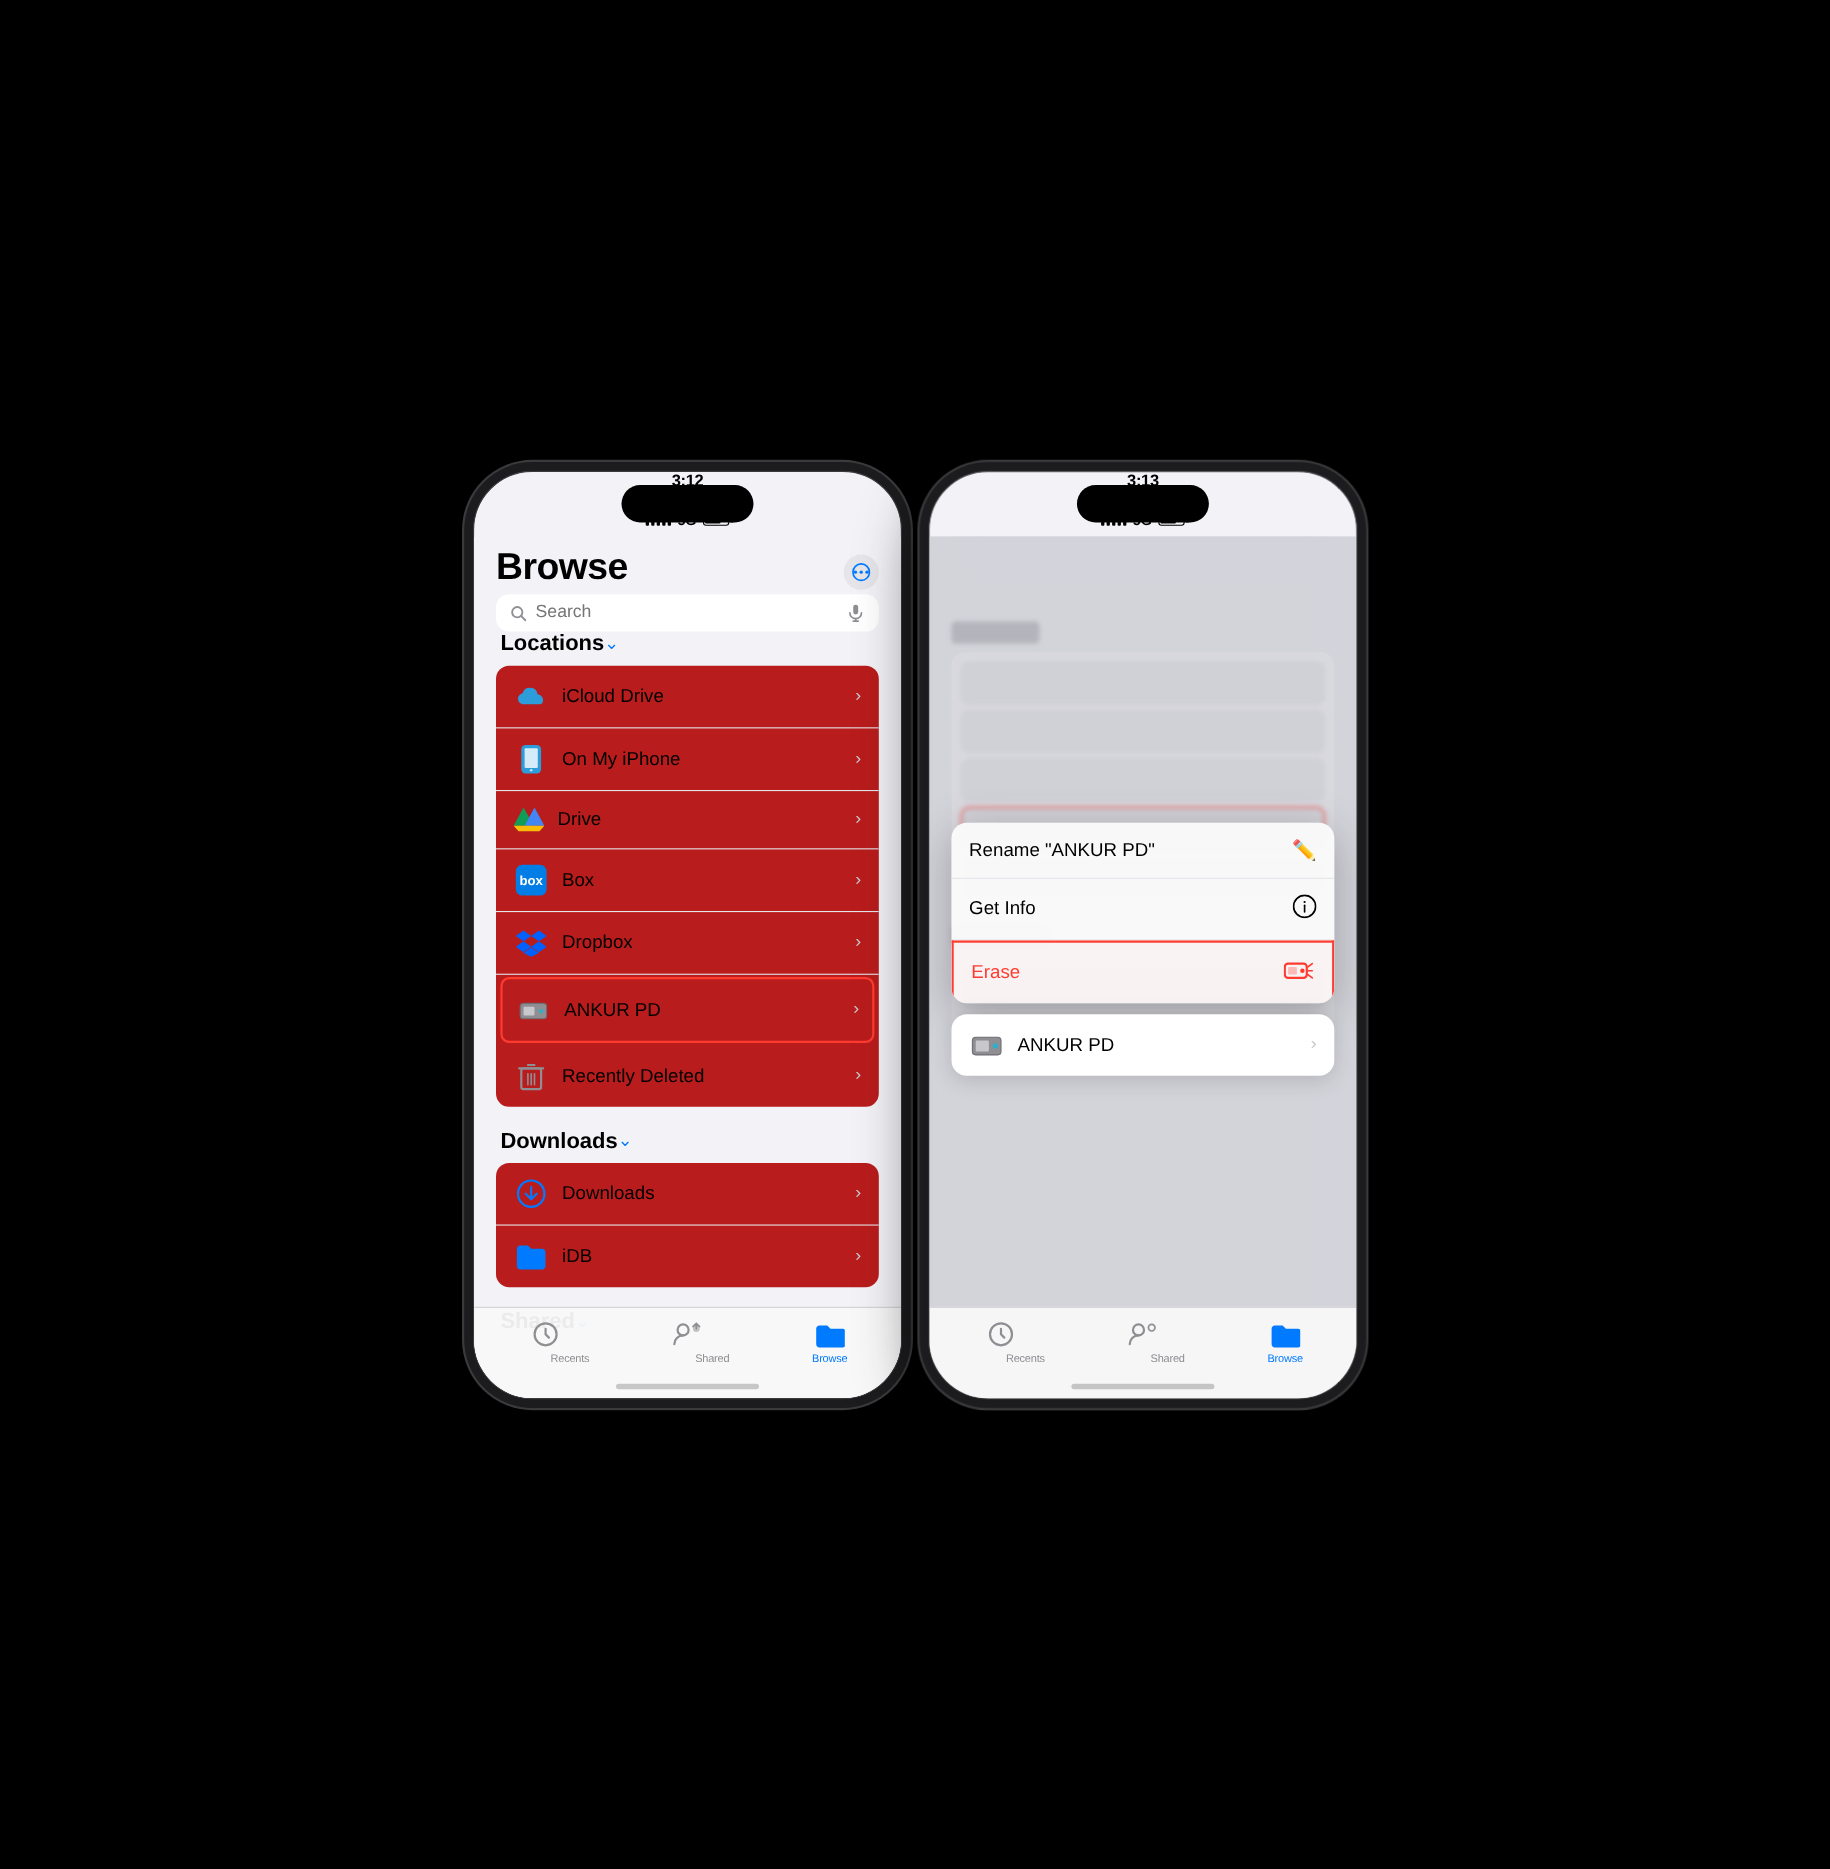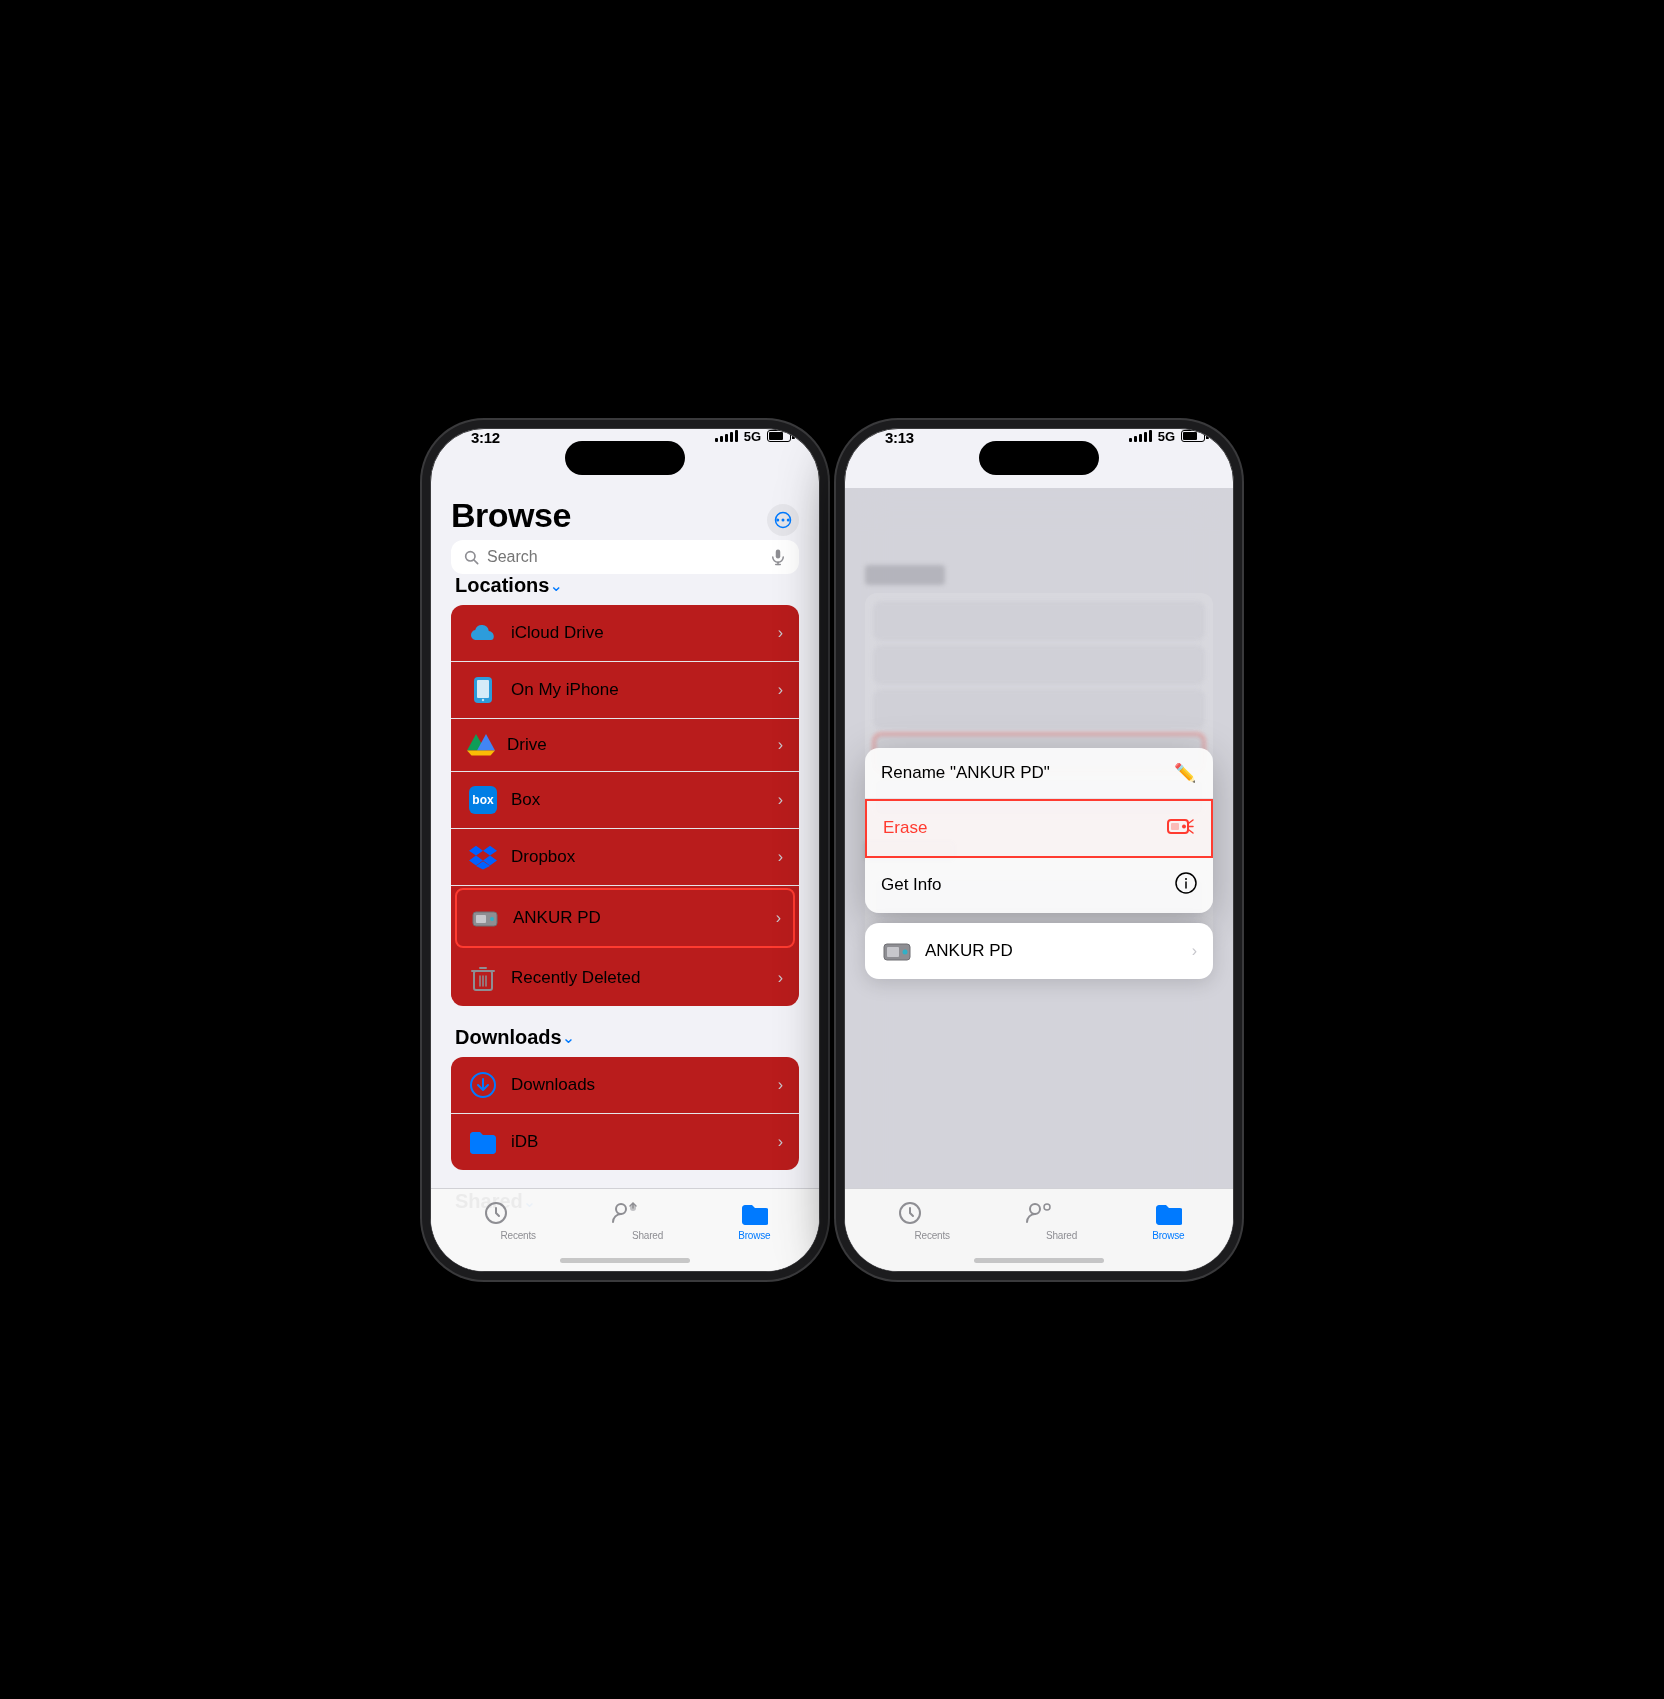--- a/index.html
+++ b/index.html
@@ -36,28 +36,29 @@
       height: 34px;
       background: #000;
       border-radius: 20px;
       z-index: 100;
     }
 
     
     .status-bar {
       position: absolute;
       top: 0;
-      left: 12px;
+      left: 0;
       right: 0;
       height: 59px;
       display: flex;
-      align-items: flex-start;
+      align-items: center;
       justify-content: space-between;
       padding: 0 28px 8px;
       z-index: 50;
+      flex-direction: column;
     }
     .status-time {
       font-size: 15px;
       font-weight: 600;
       color: #000;
       letter-spacing: -0.3px;
     }
     .status-right {
       display: flex;
       align-items: center;
@@ -640,42 +641,42 @@
     </div>
 
     <div class="context-menu-container">
       <div class="context-menu">
 
         <div class="context-item">
           <span class="context-label">Rename "ANKUR PD"</span>
           <span class="context-icon">✏️</span>
         </div>
 
+        <div class="context-item">
+          <span class="context-label">Get Info</span>
+          <span class="context-icon">
+            <svg width="22" height="22" viewBox="0 0 22 22" fill="none">
+              <circle cx="11" cy="11" r="10" stroke="#000" stroke-width="1.5" fill="none"></circle>
+              <circle cx="11" cy="7" r="1" fill="#000"></circle>
+              <line x1="11" y1="10" x2="11" y2="16" stroke="#000" stroke-width="1.5" stroke-linecap="round"></line>
+            </svg>
+          </span>
+        </div>
+
         <div class="context-item erase-row" style="background: rgba(255,59,48,0.03);">
           <span class="context-label erase">Erase</span>
           <span class="context-icon erase">
             <svg width="28" height="22" viewBox="0 0 28 22" fill="none">
               <rect x="1" y="5" width="20" height="13" rx="3" stroke="#ff3b30" stroke-width="2" fill="none"></rect>
               <rect x="4" y="8" width="8" height="7" rx="1" fill="#ff3b30" opacity="0.3"></rect>
               <circle cx="17" cy="11.5" r="2" fill="#ff3b30"></circle>
               <path d="M22 8l4-3M22 15l4 3M22 11.5h4" stroke="#ff3b30" stroke-width="1.5" stroke-linecap="round"></path>
             </svg>
           </span>
         </div>
-
-        <div class="context-item">
-          <span class="context-label">Get Info</span>
-          <span class="context-icon">
-            <svg width="22" height="22" viewBox="0 0 22 22" fill="none">
-              <circle cx="11" cy="11" r="10" stroke="#000" stroke-width="1.5" fill="none"></circle>
-              <circle cx="11" cy="7" r="1" fill="#000"></circle>
-              <line x1="11" y1="10" x2="11" y2="16" stroke="#000" stroke-width="1.5" stroke-linecap="round"></line>
-            </svg>
-          </span>
-        </div>
       </div>
 
       <div class="ankur-card">
         <div class="list-item">
           <div class="list-icon">
             <svg width="30" height="26" viewBox="0 0 30 26" fill="none">
               <rect x="2" y="6" width="26" height="16" rx="3" fill="#8e8e93" stroke="#6e6e73" stroke-width="1"></rect>
               <rect x="5" y="9" width="12" height="10" rx="1" fill="#c7c7cc"></rect>
               <circle cx="23" cy="14" r="2.5" fill="#30b0c7"></circle>
             </svg>

